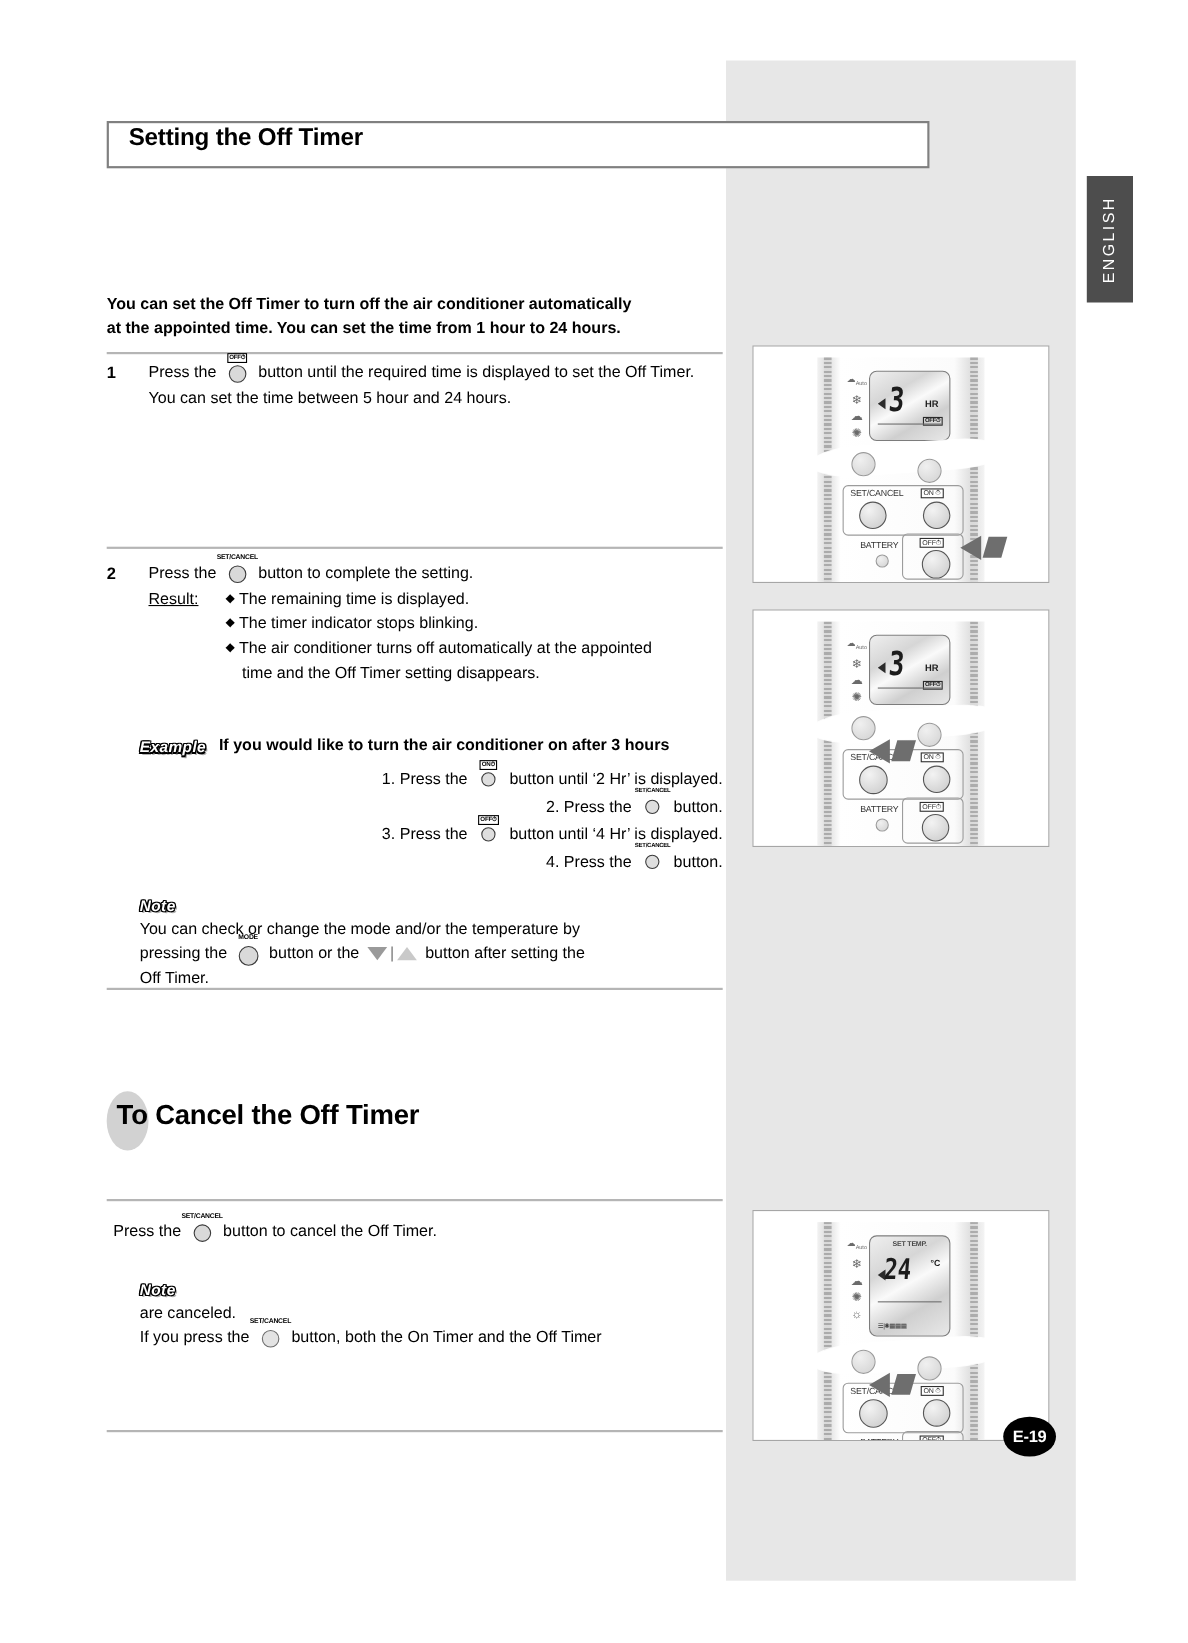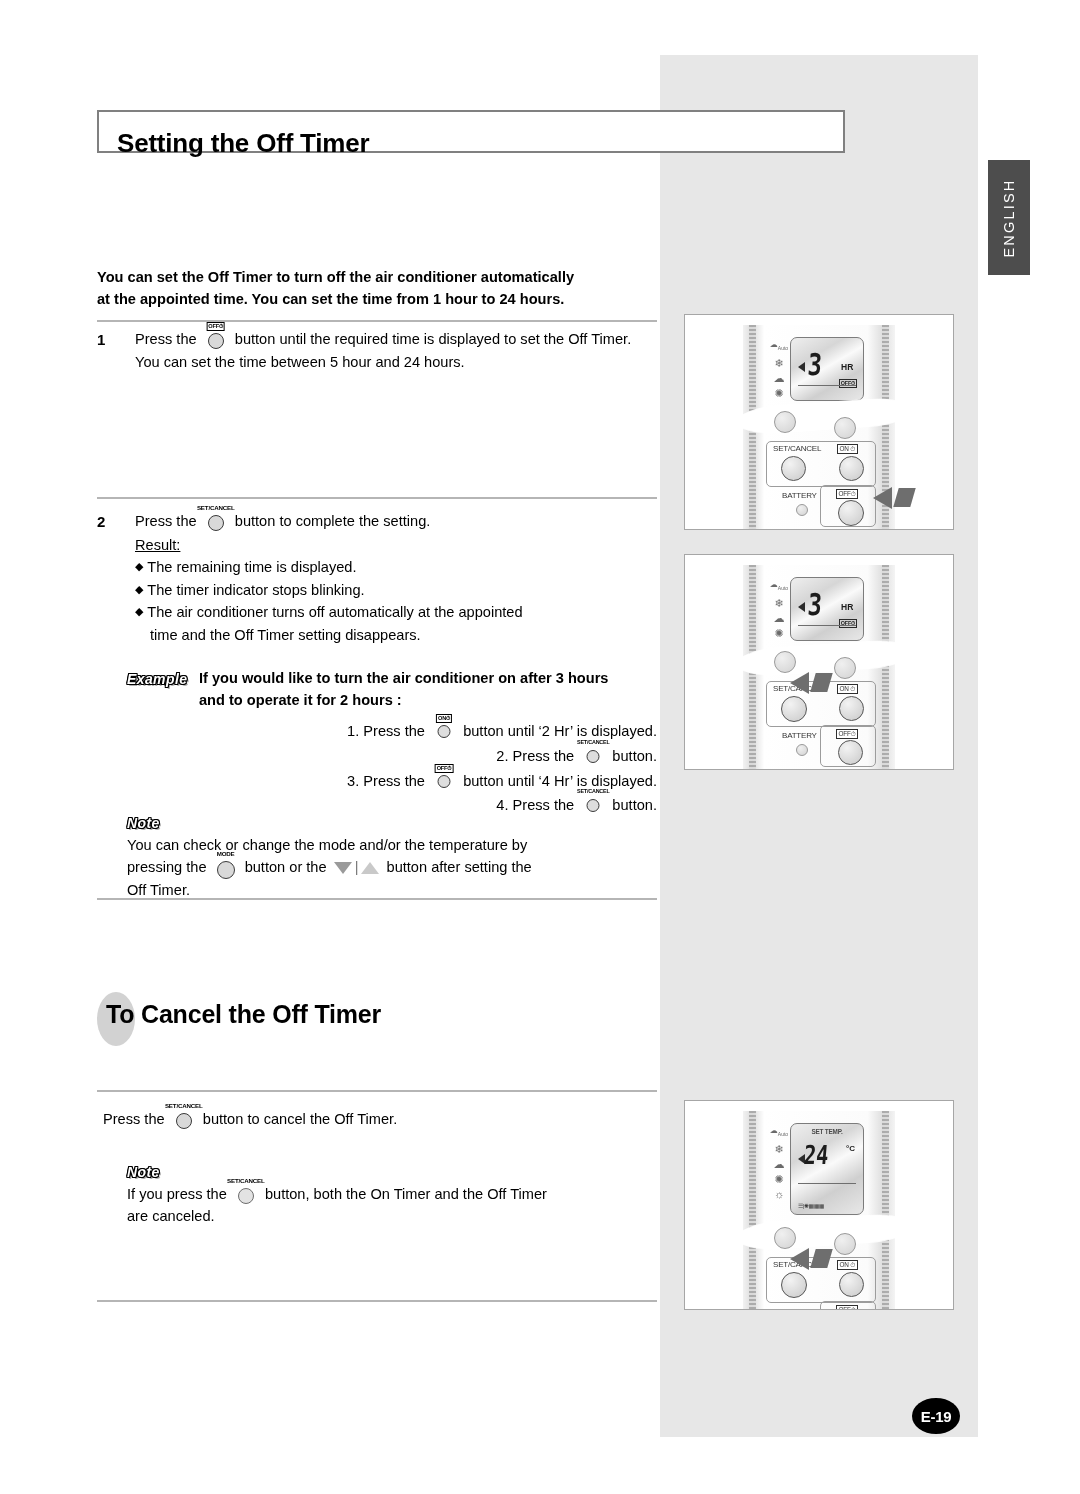--- a/index.html
+++ b/index.html
@@ -29,41 +29,41 @@
     color:#fff; font-size:14.5px; letter-spacing:2.2px; white-space:nowrap;
     font-family:"Liberation Sans", sans-serif;
   }
 
   
   .title-box{
     position:absolute; left:97px; top:110px; width:748px; height:43px;
     border:2px solid #808080; background:#fff;
   }
   .title-box h1{
-    margin:0; padding:16px 0 0 18px;
-    font-size:26px; font-weight:bold; letter-spacing:-0.2px;
+    margin:0; padding:0 0 0 18px;
+    font-size:22px; font-weight:bold; letter-spacing:-0.2px;
   }
 
   
   .intro{
     position:absolute; left:97px; top:267px; width:560px;
     font-size:14.6px; font-weight:bold; line-height:1.48;
   }
 
   
   .rule{ position:absolute; height:2px; background:#b5b5b5; }
 
   
   .step{ position:absolute; font-size:14.6px; line-height:1.55; }
   .step .num{
     position:absolute; left:0; top:0; font-weight:bold; font-size:15px;
   }
   .step .body{ margin-left:38px; }
 
-  .result-row{ display:flex; margin-top:1px;flex-direction:column; }
+  .result-row{ display:flex; margin-top:1px; }
   .result-lbl{ width:70px; text-decoration:underline; flex:none;}
   .result-list{ flex:1; }
   .result-list div{ text-indent:-15px; padding-left:15px; }
   .dia{ font-size:11px; vertical-align:2px; }
 
   
   .btn-ic{
     display:inline-block; position:relative;
     width:26px; height:20px; vertical-align:-6px; margin:0 2px;
   }
@@ -123,21 +123,21 @@
     position:relative; margin:0; padding-left:9px;
     font-size:25px; font-weight:bold; letter-spacing:-0.2px; white-space:nowrap;
   }
 
   .cancel-line{ position:absolute; left:103px; top:1110px; width:540px; font-size:14.6px;}
   .note-blk2{ position:absolute; left:127px; top:1162px; width:530px; font-size:14.6px; line-height:1.52;}
   .note-blk2 .note-head .badge{ width:70px; }
 
   
   .page-badge{
-    position:absolute; left:912px; top:1398px; width:48px; height:36px;
+    position:absolute; left:912px; top:1288px; width:48px; height:36px;
     background:#000; border-radius:50%;
     color:#fff; font-size:15px; font-weight:bold;
     display:flex; align-items:center; justify-content:center;
     letter-spacing:-0.3px;
   }
 
   
   .panel{
     position:absolute; background:#fff; border:1.5px solid #a6a6a6;
     overflow:hidden;
@@ -311,21 +311,20 @@
       </div>
     </div>
   </div>
 </div>
 
 <div class="example-blk">
   <div class="example-head">
     <div class="badge">Example</div>
     <div class="txt">
       <div>If you would like to turn the air conditioner on after 3 hours</div>
-      <div>and to operate it for 2 hours :</div>
     </div>
   </div>
   <div class="example-list">
     <div>
       <span>1.</span>
       <span>Press the</span>
       <span class="btn-ic sm">
         <span class="cap boxed">ON⏱</span>
         <span class="circ"></span>
       </span>
@@ -396,29 +395,29 @@
     <span class="cap">SET/CANCEL</span>
     <span class="circ"></span>
   </span>
   <span>button to cancel the Off Timer.</span>
 </div>
 
 <div class="note-blk2">
   <div class="note-head">
     <div class="badge">Note</div>
     <div class="txt">
+      <div>are canceled.</div>
       <div>
         <span>If you press the</span>
         <span class="btn-ic light">
           <span class="cap">SET/CANCEL</span>
           <span class="circ"></span>
         </span>
         <span>button,  both the On Timer and the Off Timer</span>
       </div>
-      <div>are canceled.</div>
     </div>
   </div>
 </div>
 
 <div class="rule" style="left:97px; top:1300px; width:560px;"></div>
 
 <div class="panel" style="left:684px; top:314px; width:270px; height:216px;">
   <div class="remote" style="height:206px;">
     <div class="shell"></div>
 

